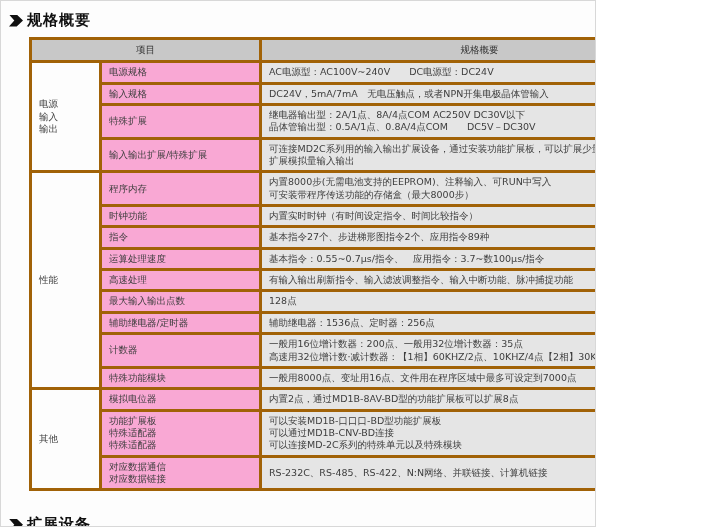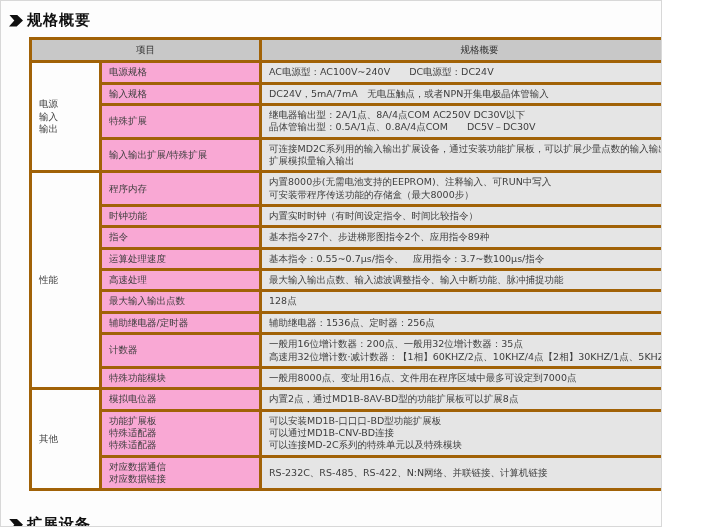--- a/index.html
+++ b/index.html
@@ -1,18 +1,18 @@
 <!DOCTYPE html>
 <html><head>
 <meta charset="utf-8">
 <style>
   html,body{margin:0;padding:0;background:#fff;}
   .page{
     position:relative;
-    width:662px;height:527px;
+    width:596px;height:527px;
     box-sizing:border-box;
     background:#fdfdfd;
     border:1px solid #d8d8d8;
     font-family:"DejaVu Sans","Liberation Sans",sans-serif;
     color:#3d3d3d;
     overflow:hidden;
   }
   .section-title{
     display:flex;align-items:center;
     margin:10px 0 7px 8px;
@@ -108,21 +108,21 @@
         <tr>
           <td class="item-cell">指令</td>
           <td class="value-cell">基本指令27个、步进梯形图指令2个、应用指令89种</td>
         </tr>
         <tr>
           <td class="item-cell">运算处理速度</td>
           <td class="value-cell">基本指令：0.55~0.7μs/指令、　应用指令：3.7~数100μs/指令</td>
         </tr>
         <tr>
           <td class="item-cell">高速处理</td>
-          <td class="value-cell">最大输入输出点数、输入滤波调整指令、输入中断功能、脉冲捕捉功能</td>
+          <td class="value-cell">有输入输出刷新指令、输入滤波调整指令、输入中断功能、脉冲捕捉功能</td>
         </tr>
         <tr>
           <td class="item-cell">最大输入输出点数</td>
           <td class="value-cell">128点</td>
         </tr>
         <tr>
           <td class="item-cell">辅助继电器/定时器</td>
           <td class="value-cell">辅助继电器：1536点、定时器：256点</td>
         </tr>
         <tr>

